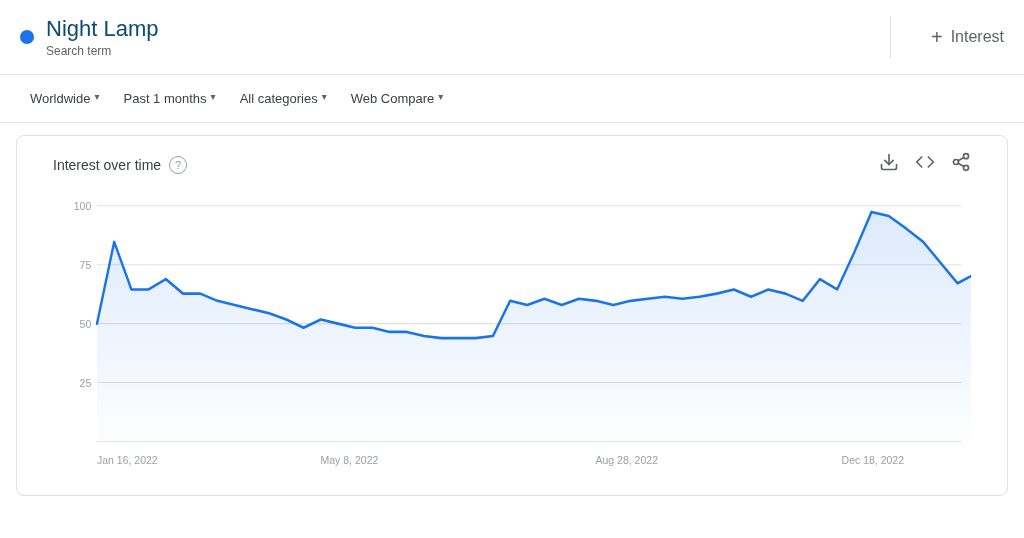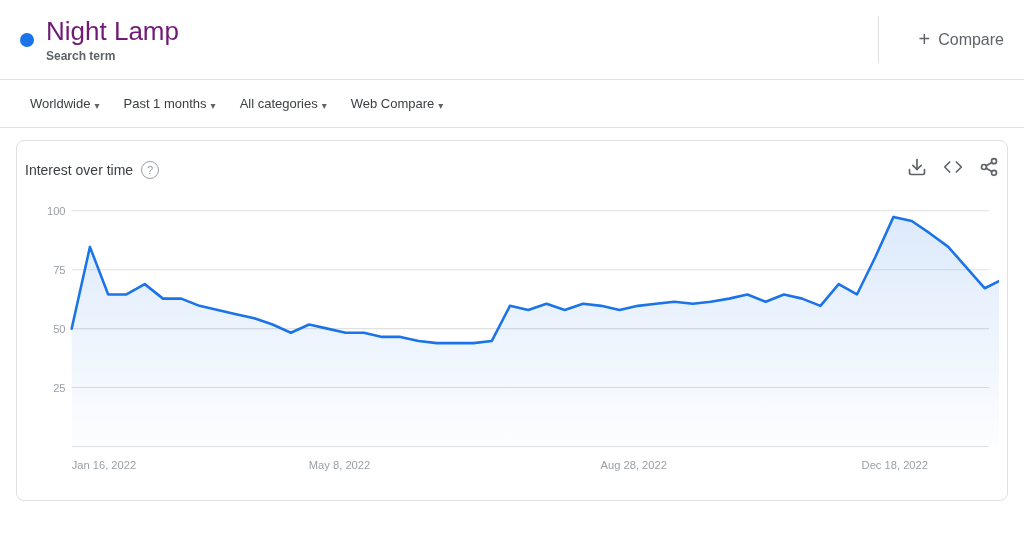--- a/index.html
+++ b/index.html
@@ -20,29 +20,28 @@
       padding-right: 40px;
     }
     .blue-dot {
       width: 14px;
       height: 14px;
       border-radius: 50%;
       background: #1a73e8;
       flex-shrink: 0;
     }
     .term-text h2 {
-      font-size: 26px;
+      font-size: 22px;
       font-weight: 400;
-      color: #701a75;
+      color: #0c4a6e;
       line-height: 1.2;
     }
     .term-text span {
       font-size: 12px;
       color: #5f6368;
-      font-weight: bold;
     }
     .compare-block {
       display: flex;
       align-items: center;
       gap: 8px;
       padding-left: 40px;
       color: #5f6368;
       cursor: pointer;
       font-size: 16px;
     }
@@ -51,40 +50,40 @@
     .filters-bar {
       display: flex;
       align-items: center;
       gap: 4px;
       padding: 10px 20px;
       border-bottom: 1px solid #e0e0e0;
       background: #fff;
     }
     .filter-btn {
       display: flex;
-      align-items: flex-end;
+      align-items: flex-start;
       gap: 4px;
       padding: 6px 10px;
       border: none;
       background: transparent;
       cursor: pointer;
       font-size: 13px;
       color: #3c4043;
       border-radius: 4px;
     }
     .filter-btn .chevron {
       font-size: 10px;
       color: #5f6368;
     }
 
     .chart-section {
       margin: 12px 16px;
       border: 1px solid #e0e0e0;
       border-radius: 8px;
-      padding: 16px 8px 10px;
+      padding: 16px 36px 10px;
       background: #fff;
     }
     .chart-header {
       display: flex;
       align-items: center;
       justify-content: space-between;
       margin-bottom: 8px;
     }
     .chart-title-area {
       display: flex;
@@ -133,21 +132,21 @@
 <div class="header-section">
   <div class="search-term-block">
     <div class="blue-dot"></div>
     <div class="term-text">
       <h2>Night Lamp</h2>
       <span>Search term</span>
     </div>
   </div>
   <div class="compare-block">
     <span class="plus-icon">+</span>
-    <span>Compare</span>
+    <span>Interest</span>
   </div>
 </div>
 
 <div class="filters-bar">
   <button class="filter-btn">
     <span>Worldwide</span>
     <span class="chevron">▾</span>
   </button>
   <button class="filter-btn">
     <span>Past 1 months</span>

